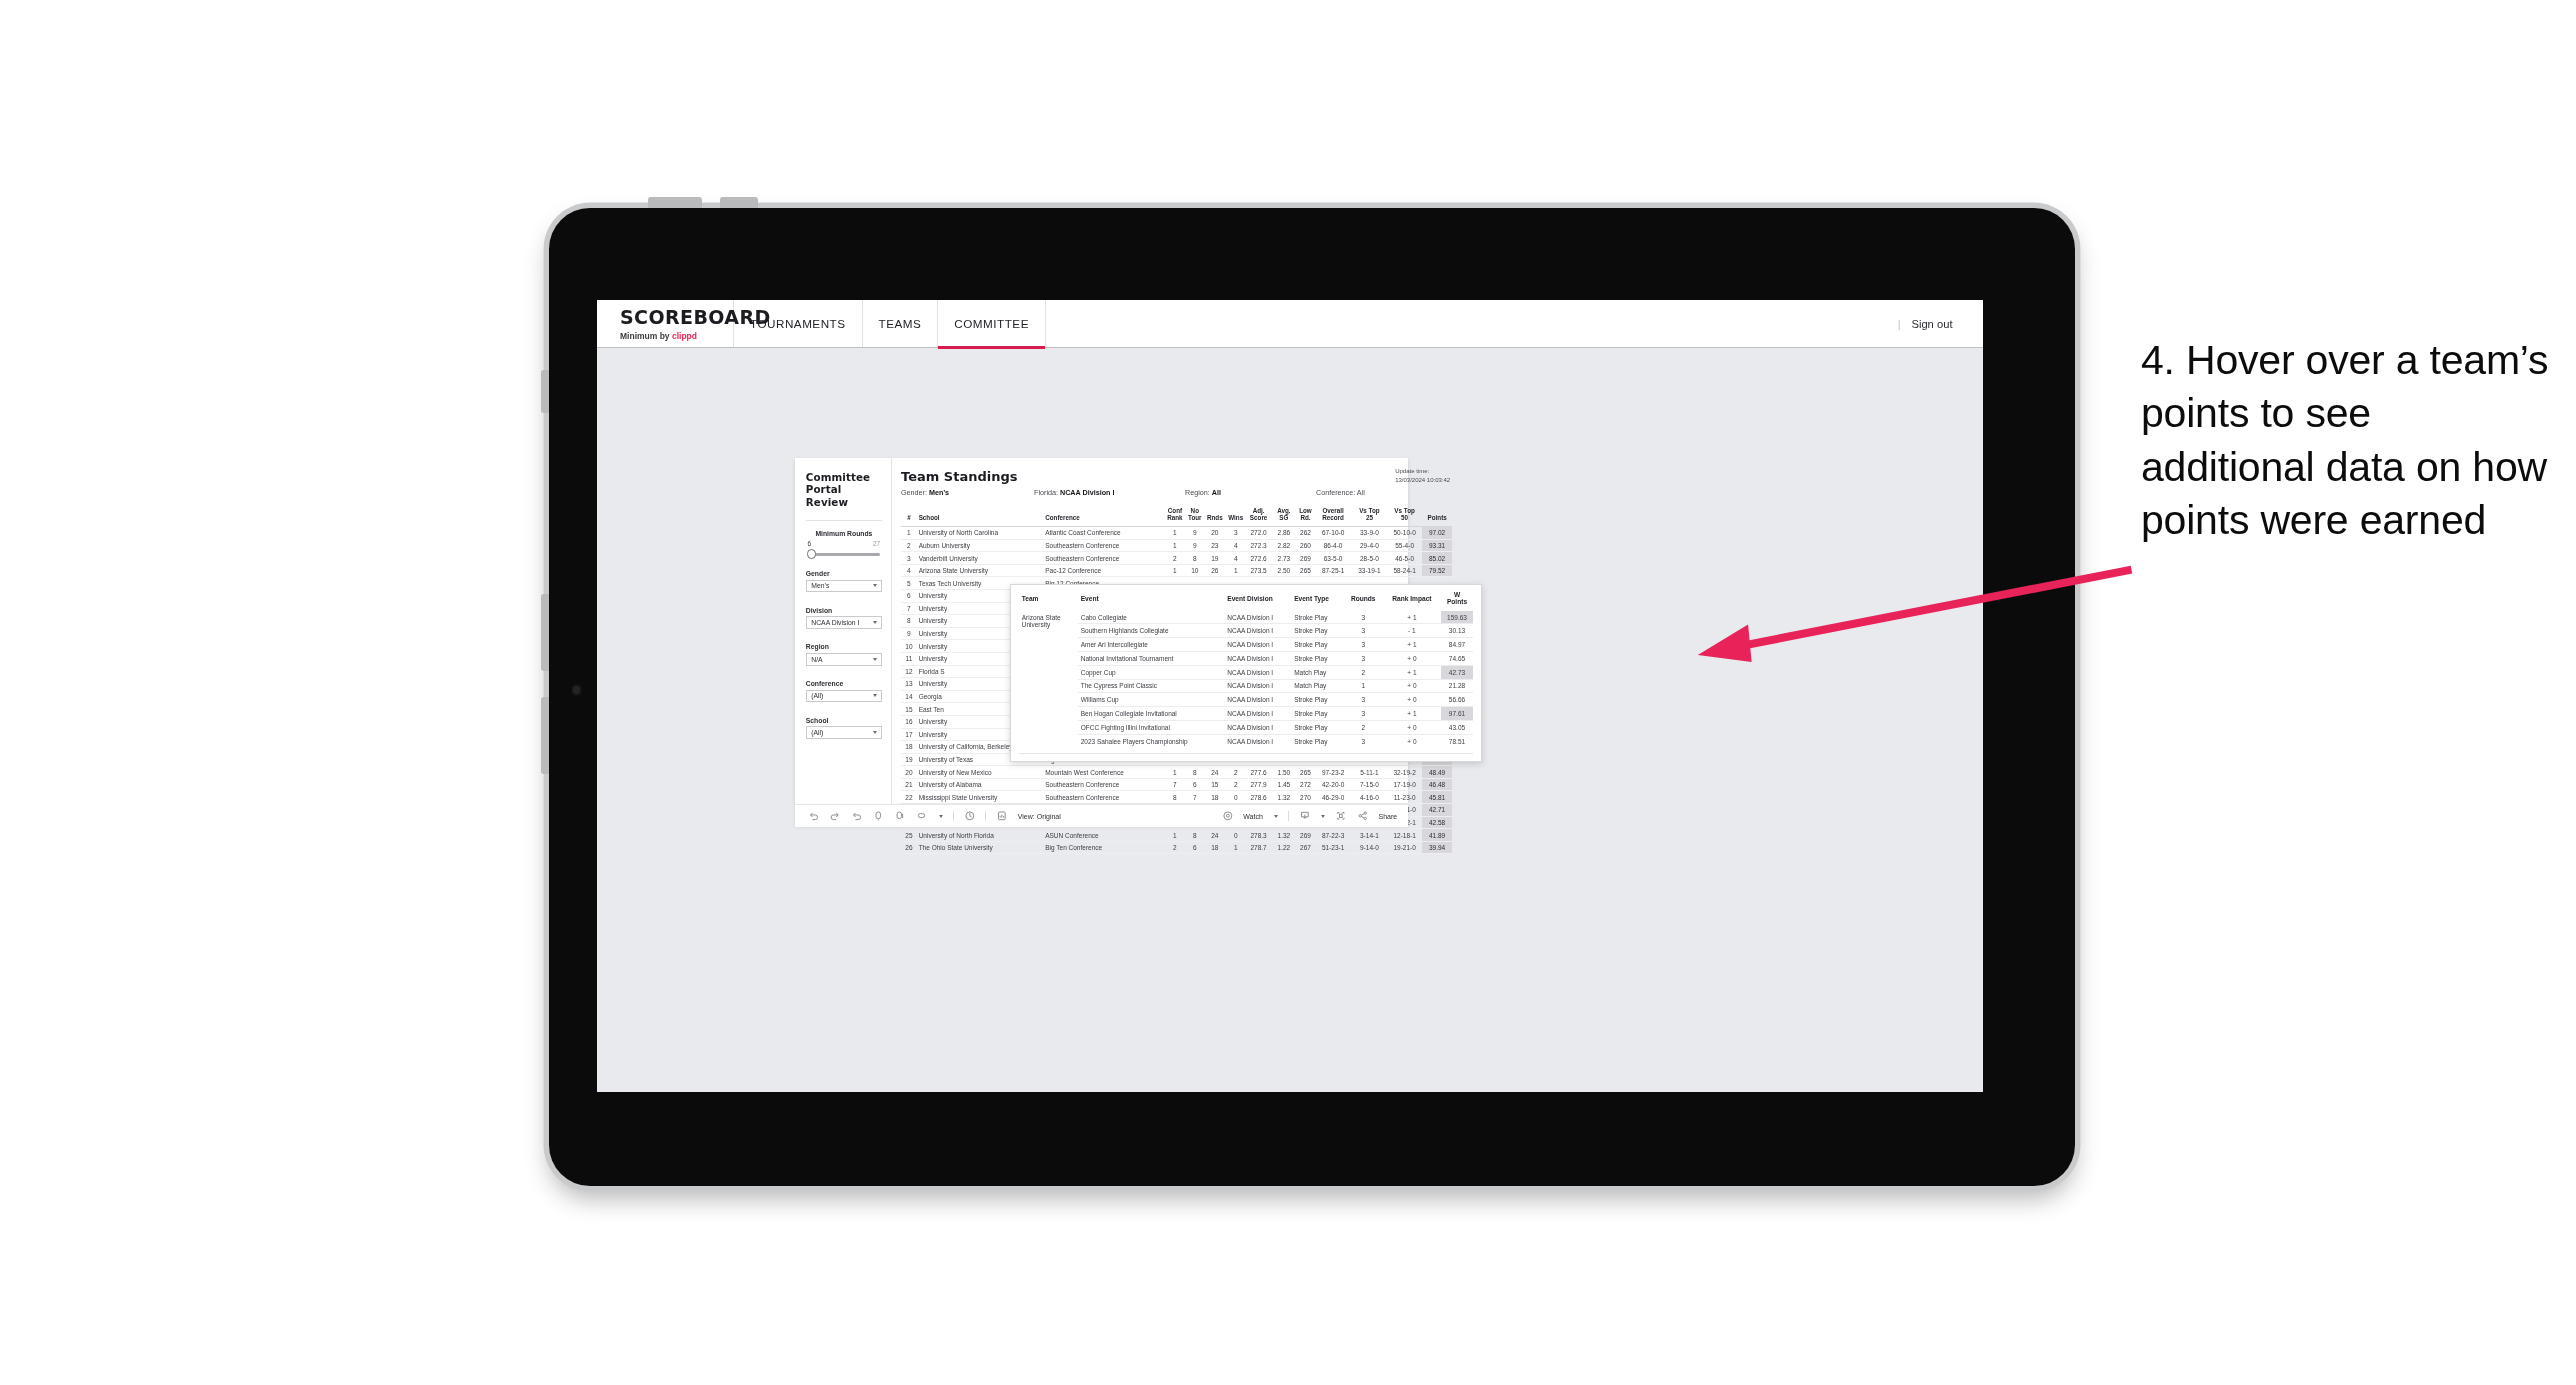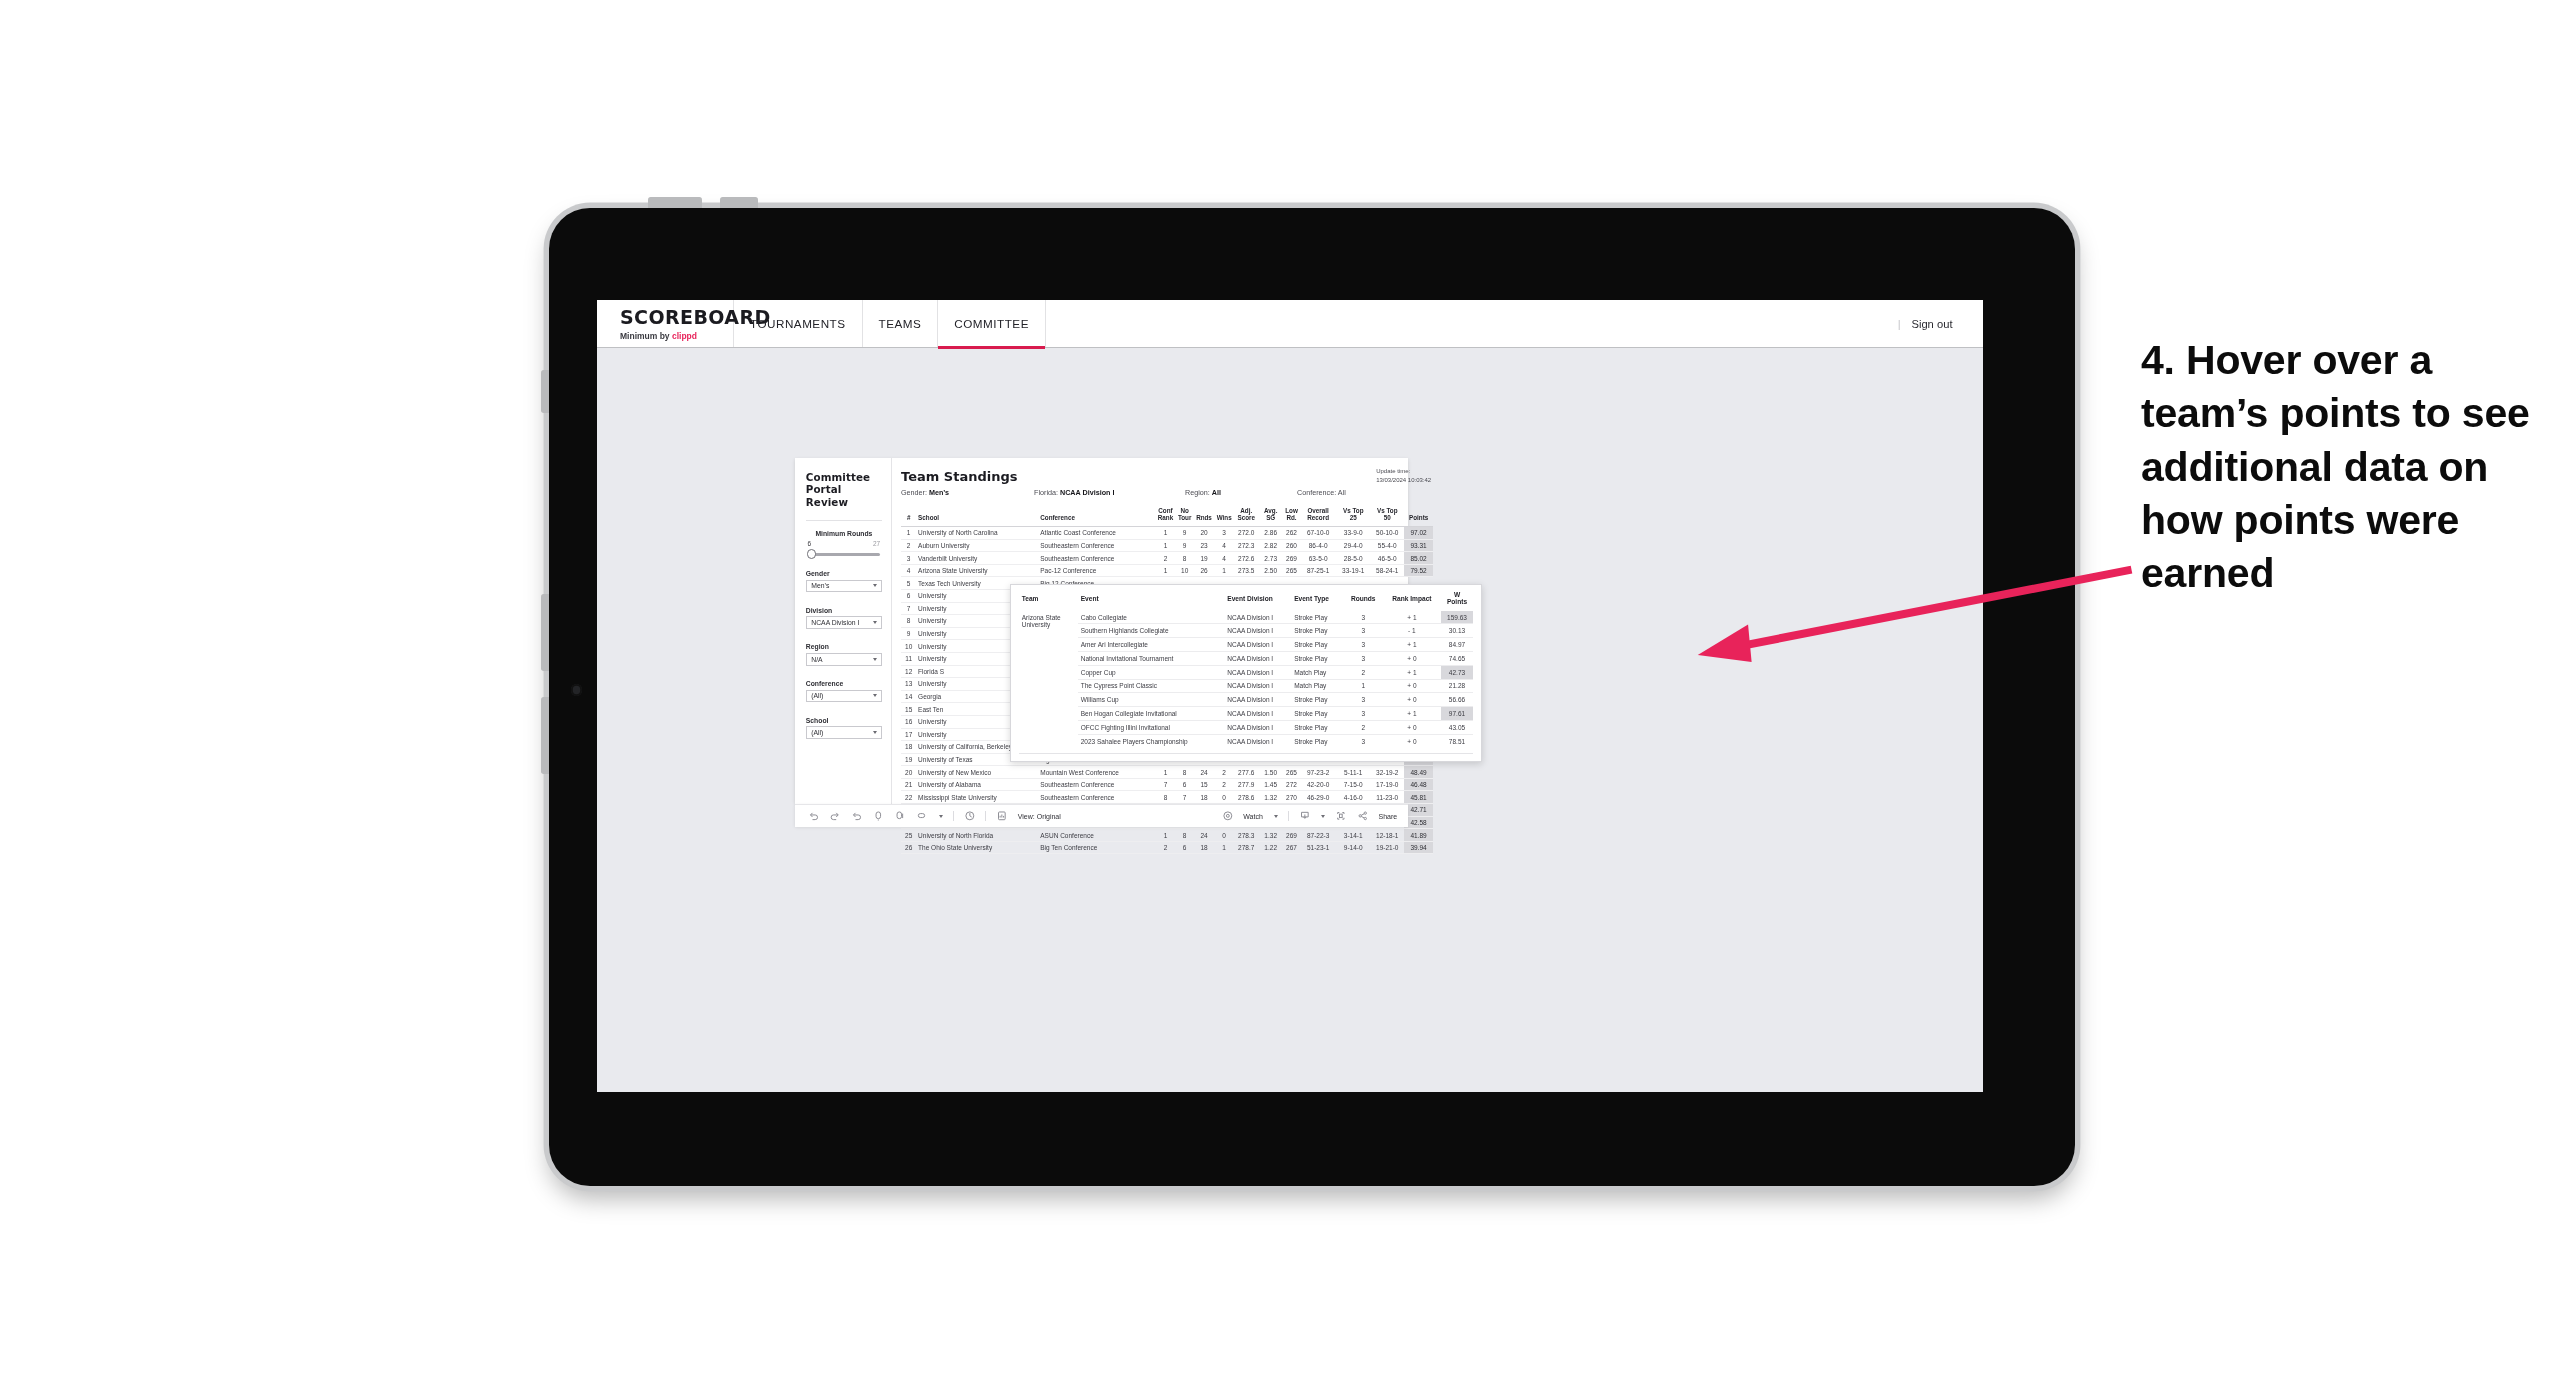--- a/index.html
+++ b/index.html
@@ -168,21 +168,21 @@
     position: absolute; right: 10.8px; top: 9px;
     font-size: 6px; color: #4a4a51; line-height: 1.45; text-align: left;
   }
   .crumbs {
     display: flex; margin-top: 4px; font-size: 7.2px; color: #4b4b52;
   }
   .crumbs > div { width: 136px; }
   .crumbs b { color: #16161b; font-weight: 700; }
   .crumbs .c-gender { width: 133px; }
   .crumbs .c-div { width: 151px; }
-  .crumbs .c-reg { width: 112px; }
+  .crumbs .c-reg { width: 131px; }
 
   table.standings-table {
     width: 100%; border-collapse: collapse; margin-top: 7.2px;
     font-size: 6.5px; color: #3b3b42;
   }
   table.standings-table thead th {
     font-size: 6.3px; font-weight: 700; color: #26262c;
     padding: 2.7px 1.8px 4.5px; vertical-align: bottom;
     border-bottom: 0.9px solid #d4d4d8;
     line-height: 1.18;
@@ -260,21 +260,20 @@
     margin-left: 0.9px;
   }
 
   
   #annotation {
     position: absolute; left: 2141px; top: 334px;
     width: 413px;
     font-family: "Liberation Sans", sans-serif;
     font-size: 41px; line-height: 1.3; color: #0c0c0c;
     letter-spacing: -0.2px;
-    font-weight: bold;
   }
   #arrow { position: absolute; left: 1678px; top: 565px; width: 458px; height: 99px; }
 </style>
 </head>
 <body>
 
 <div id="tablet">
   <div class="side-btn b1"></div>
   <div class="side-btn b2"></div>
   <div class="side-btn b3"></div>

